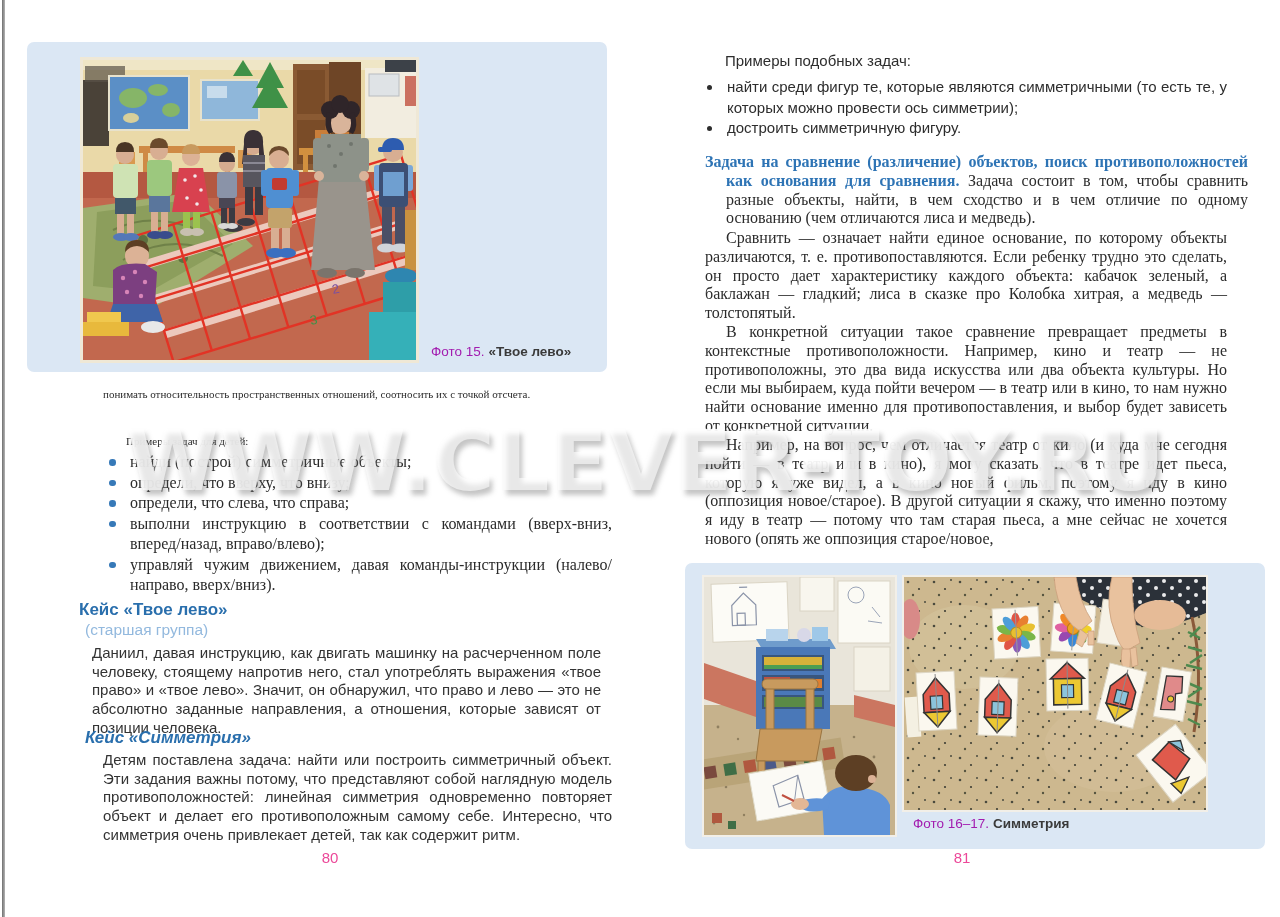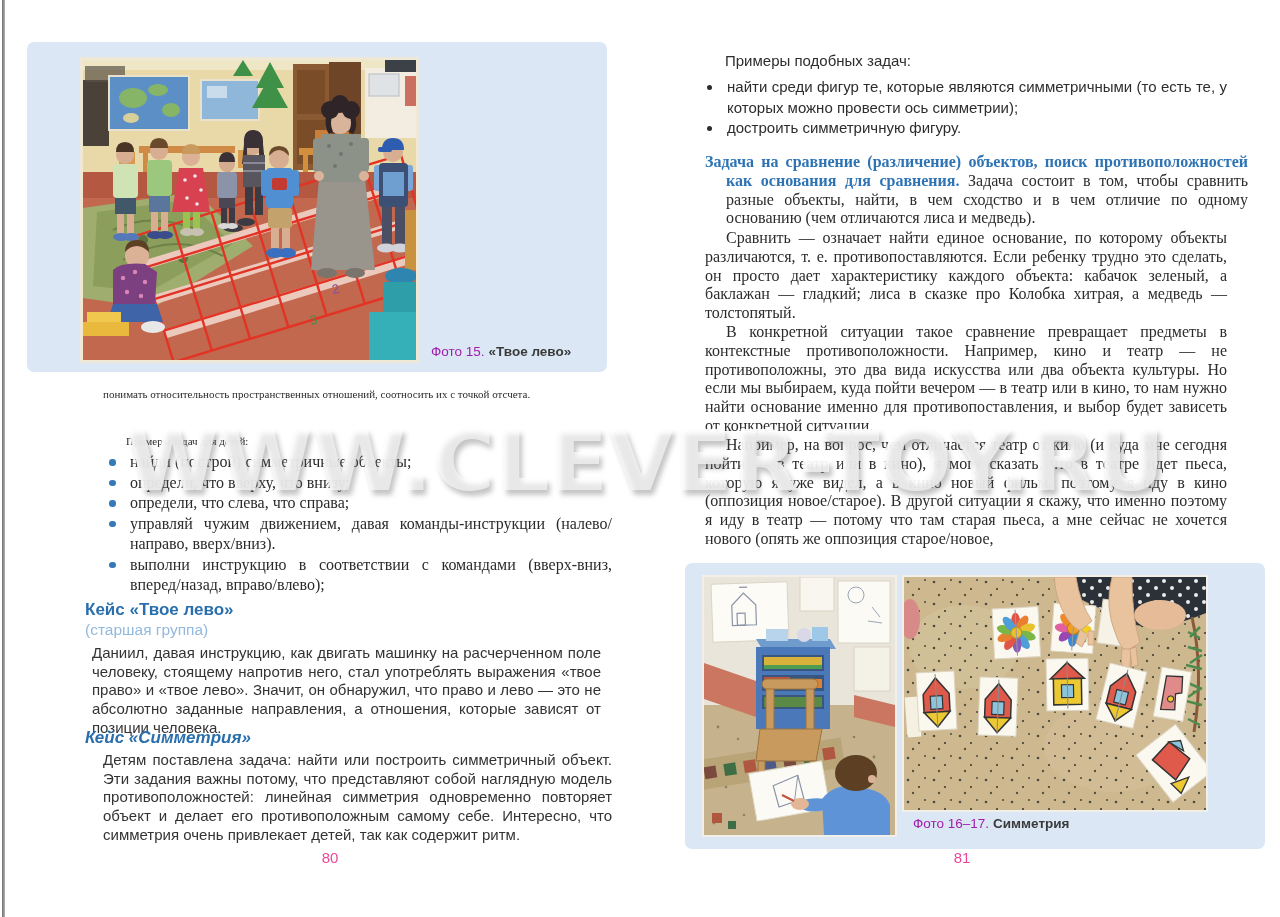--- a/index.html
+++ b/index.html
@@ -270,25 +270,25 @@
   </div>
 
   <p class="abs serif lp jus" style="left:103px;top:384px;width:509px;">понимать относительность пространственных отношений, соотносить их с точкой отсчета.</p>
 
   <p class="abs serif lp" style="left:85px;top:431px;width:527px;padding-left:41px;box-sizing:border-box;">Примеры задач для детей:</p>
 
   <ul id="lp-examples" class="blist serif" style="left:85px;top:452px;width:527px;">
     <li>найди (построй) симметричные объекты;</li>
     <li>определи, что вверху, что внизу;</li>
     <li>определи, что слева, что справа;</li>
+    <li>выполни инструкцию в соответствии с командами (вверх-вниз, вперед/назад, вправо/влево);</li>
     <li>управляй чужим движением, давая команды-инструкции (налево/направо, вверх/вниз).</li>
-    <li>выполни инструкцию в соответствии с командами (вверх-вниз, вперед/назад, вправо/влево);</li>
   </ul>
 
-  <div class="case-title" style="left:85px;top:600px;">Кейс «Твое лево»</div>
+  <div class="case-title" style="left:79px;top:600px;">Кейс «Твое лево»</div>
   <div class="case-sub" style="left:85px;top:621px;">(старшая группа)</div>
   <p class="case-body" style="left:92px;top:644px;width:509px;">Даниил, давая инструкцию, как двигать машинку на расчерченном поле человеку, стоящему напротив него, стал употреблять выражения «твое право» и «твое лево». Значит, он обнаружил, что право и лево — это не абсолютно заданные направления, а отношения, которые зависят от позиции человека.</p>
 
   <div class="case-title" style="left:85px;top:728px;font-style:italic;">Кейс «Симметрия»</div>
   <p class="case-body" style="left:103px;top:751px;width:509px;">Детям поставлена задача: найти или построить симметричный объект. Эти задания важны потому, что представляют собой наглядную модель противоположностей: линейная симметрия одновременно повторяет объект и делает его противоположным самому себе. Интересно, что симметрия очень привлекает детей, так как содержит ритм.</p>
 
   <div class="pageno" style="left:85px;top:849px;width:490px;">80</div>
 </div>
 
 <div>

